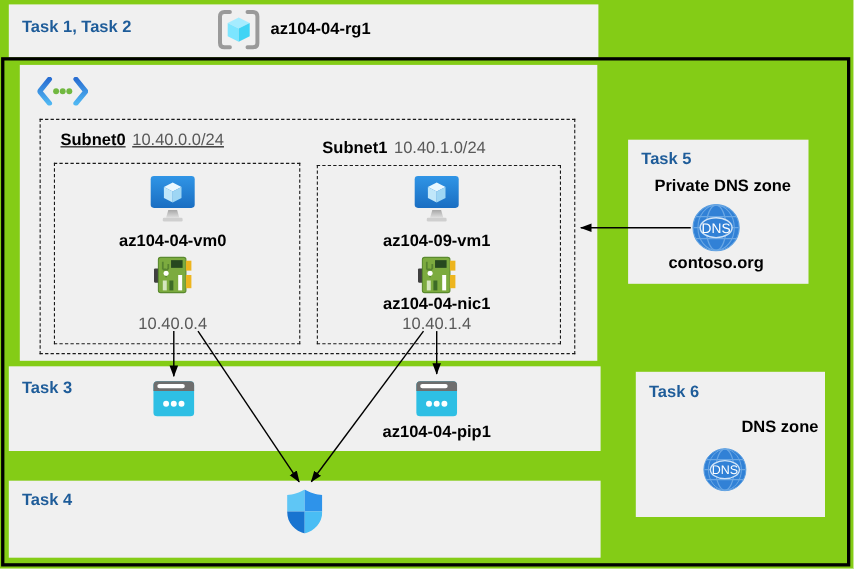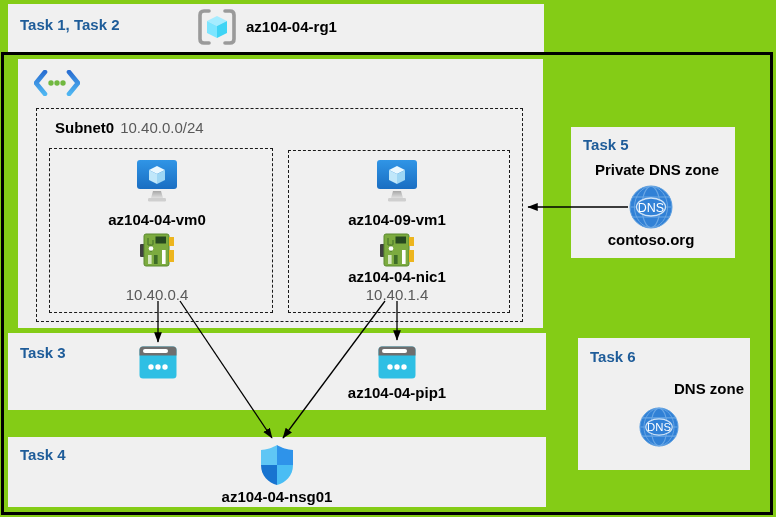--- a/index.html
+++ b/index.html
@@ -52,25 +52,28 @@
       <path d="M11,2 L2,13 L11,24" fill="none" stroke="url(#vg)" stroke-width="4.6" stroke-linecap="round" stroke-linejoin="round"></path>
       <path d="M35,2 L44,13 L35,24" fill="none" stroke="url(#vg)" stroke-width="4.6" stroke-linecap="round" stroke-linejoin="round"></path>
       <circle cx="17" cy="13" r="2.7" fill="#71b840"></circle>
       <circle cx="23" cy="13" r="2.7" fill="#71b840"></circle>
       <circle cx="29" cy="13" r="2.7" fill="#71b840"></circle>
     </svg>
   </div>
 
   <div class="dashed" style="left:36px;top:108px;width:487px;height:214px;"></div>
 
-  <div class="lbl-bold" style="left:55px;top:119px;">
+  <div class="lbl-bold" style="left:55px;top:119px;text-decoration:underline;">
     <span>Subnet0</span><span class="dim-inline">10.40.0.0/24</span>
   </div>
   <div class="dashed" style="left:49px;top:148px;width:224px;height:165px;"></div>
 
+  <div class="lbl-bold" style="left:293px;top:126px;">
+    <span>Subnet1</span><span class="dim-inline">10.40.1.0/24</span>
+  </div>
   <div class="dashed" style="left:288px;top:150px;width:222px;height:163px;"></div>
 
   <svg width="0" height="0" style="position:absolute;">
     <defs>
       <linearGradient id="mon" x1="0" y1="0" x2="0" y2="1">
         <stop offset="0" stop-color="#3095e6"></stop>
           <stop offset="1" stop-color="#1a6ec2"></stop>
       </linearGradient>
       <linearGradient id="stand" x1="0" y1="0" x2="0" y2="1">
         <stop offset="0" stop-color="#a8a8a8"></stop>
@@ -172,21 +175,20 @@
         </clipPath>
       </defs>
       <g clip-path="url(#shieldClip)">
         <rect x="0" y="0" width="18" height="21" fill="#5fc6f5"></rect>
         <rect x="18" y="0" width="18" height="21" fill="#2e93ea"></rect>
         <rect x="0" y="21" width="18" height="21" fill="#1874d0"></rect>
         <rect x="18" y="21" width="18" height="21" fill="#49bdf4"></rect>
       </g>
     </svg>
   </div>
-  <div class="lbl-bold center" style="left:277px;top:488px;">az104-04-nsg01</div>
 
   <div class="panel" style="left:571px;top:127px;width:164px;height:131px;"></div>
   <div class="lbl-task" style="left:583px;top:136px;">Task 5</div>
   <div class="lbl-bold center" style="left:657px;top:161px;">Private DNS zone</div>
   <div class="abs" style="left:629px;top:185px;">
     <svg width="44" height="44" viewBox="0 0 44 44">
       <circle cx="22" cy="22" r="21" fill="#3181d6" stroke="#5d9fe0" stroke-width="1"></circle>
       <ellipse cx="22" cy="22" rx="9" ry="20.5" fill="none" stroke="#6aa7e4" stroke-width="1.2"></ellipse>
       <ellipse cx="22" cy="22" rx="16.5" ry="20.5" fill="none" stroke="#6aa7e4" stroke-width="1"></ellipse>
       <line x1="3" y1="12" x2="41" y2="12" stroke="#6aa7e4" stroke-width="1.2"></line>

